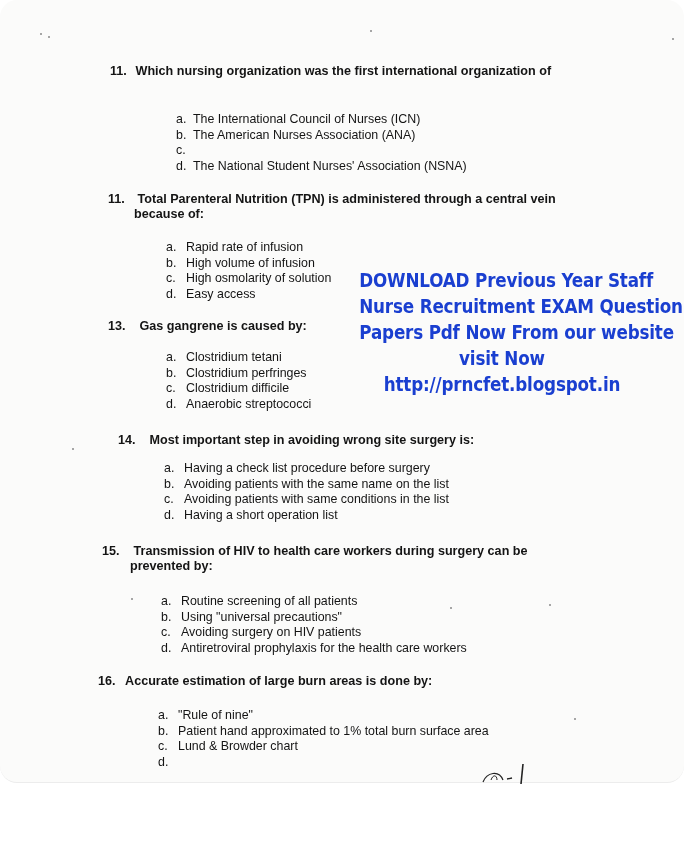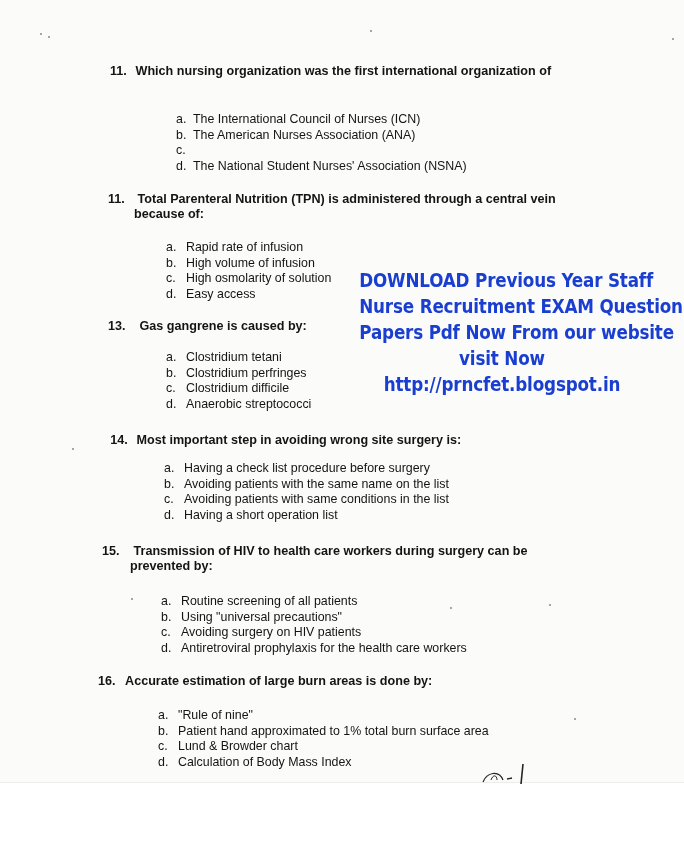--- a/index.html
+++ b/index.html
@@ -4,20 +4,21 @@
   <style>
     html, body { margin: 0; padding: 0; }
     body {
       width: 684px; height: 863px; background: #ffffff; position: relative; overflow: hidden;
       font-family: "Liberation Sans", sans-serif; color: #141414;
     }
     .page {
       position: absolute; left: 0; top: 0; width: 684px; height: 782px;
       background: #fbfbfa;
       border-bottom: 1px solid #ececec;
+      border-radius: 17px;
     }
     .q { position: absolute; left: 0; width: 684px; }
     .q-stem {
       position: absolute; font-weight: bold; font-size: 12.6px; line-height: 15px;
       white-space: nowrap; transform-origin: left top;
     }
     .q-num { display: inline-block; }
     .q-text { display: inline; }
     .q-cont { display: block; }
     .opts { position: absolute; font-size: 12.4px; line-height: 15.6px; transform-origin: left top; }
@@ -119,21 +120,21 @@
           <span>Clostridium difficile</span>
         </div>
       <div class="opt">
           <span class="opt-letter wide">d.</span>
           <span>Anaerobic streptococci</span>
         </div>
     </div>
   </div>
 
   <div class="q">
-    <div class="q-stem" style="left:105px;top:433px;text-align:center;">
+    <div class="q-stem" style="left:118px;top:433px;">
       <span class="q-num" style="width:28px;">14.</span>
       <span class="q-text">Most important step in avoiding wrong site surgery is:</span>
     </div>
     <div class="opts" style="left:164px;top:461px;">
       <div class="opt">
           <span class="opt-letter wide">a.</span>
           <span>Having a check list procedure before surgery</span>
         </div>
       <div class="opt">
           <span class="opt-letter wide">b.</span>
@@ -189,21 +190,20 @@
       <div class="opt">
           <span class="opt-letter wide">b.</span>
           <span>Patient hand approximated to 1% total burn surface area</span>
         </div>
       <div class="opt">
           <span class="opt-letter wide">c.</span>
           <span>Lund &amp; Browder chart</span>
         </div>
       <div class="opt">
           <span class="opt-letter wide">d.</span>
-          <span>Calculation of Body Mass Index</span>
         </div>
     </div>
   </div>
 
   <div class="watermark">
     <div>DOWNLOAD Previous Year Staff</div>
     <div>Nurse Recruitment EXAM Question</div>
     <div>Papers Pdf Now From our website</div>
     <div>visit Now</div>
     <div>http://prncfet.blogspot.in</div>

